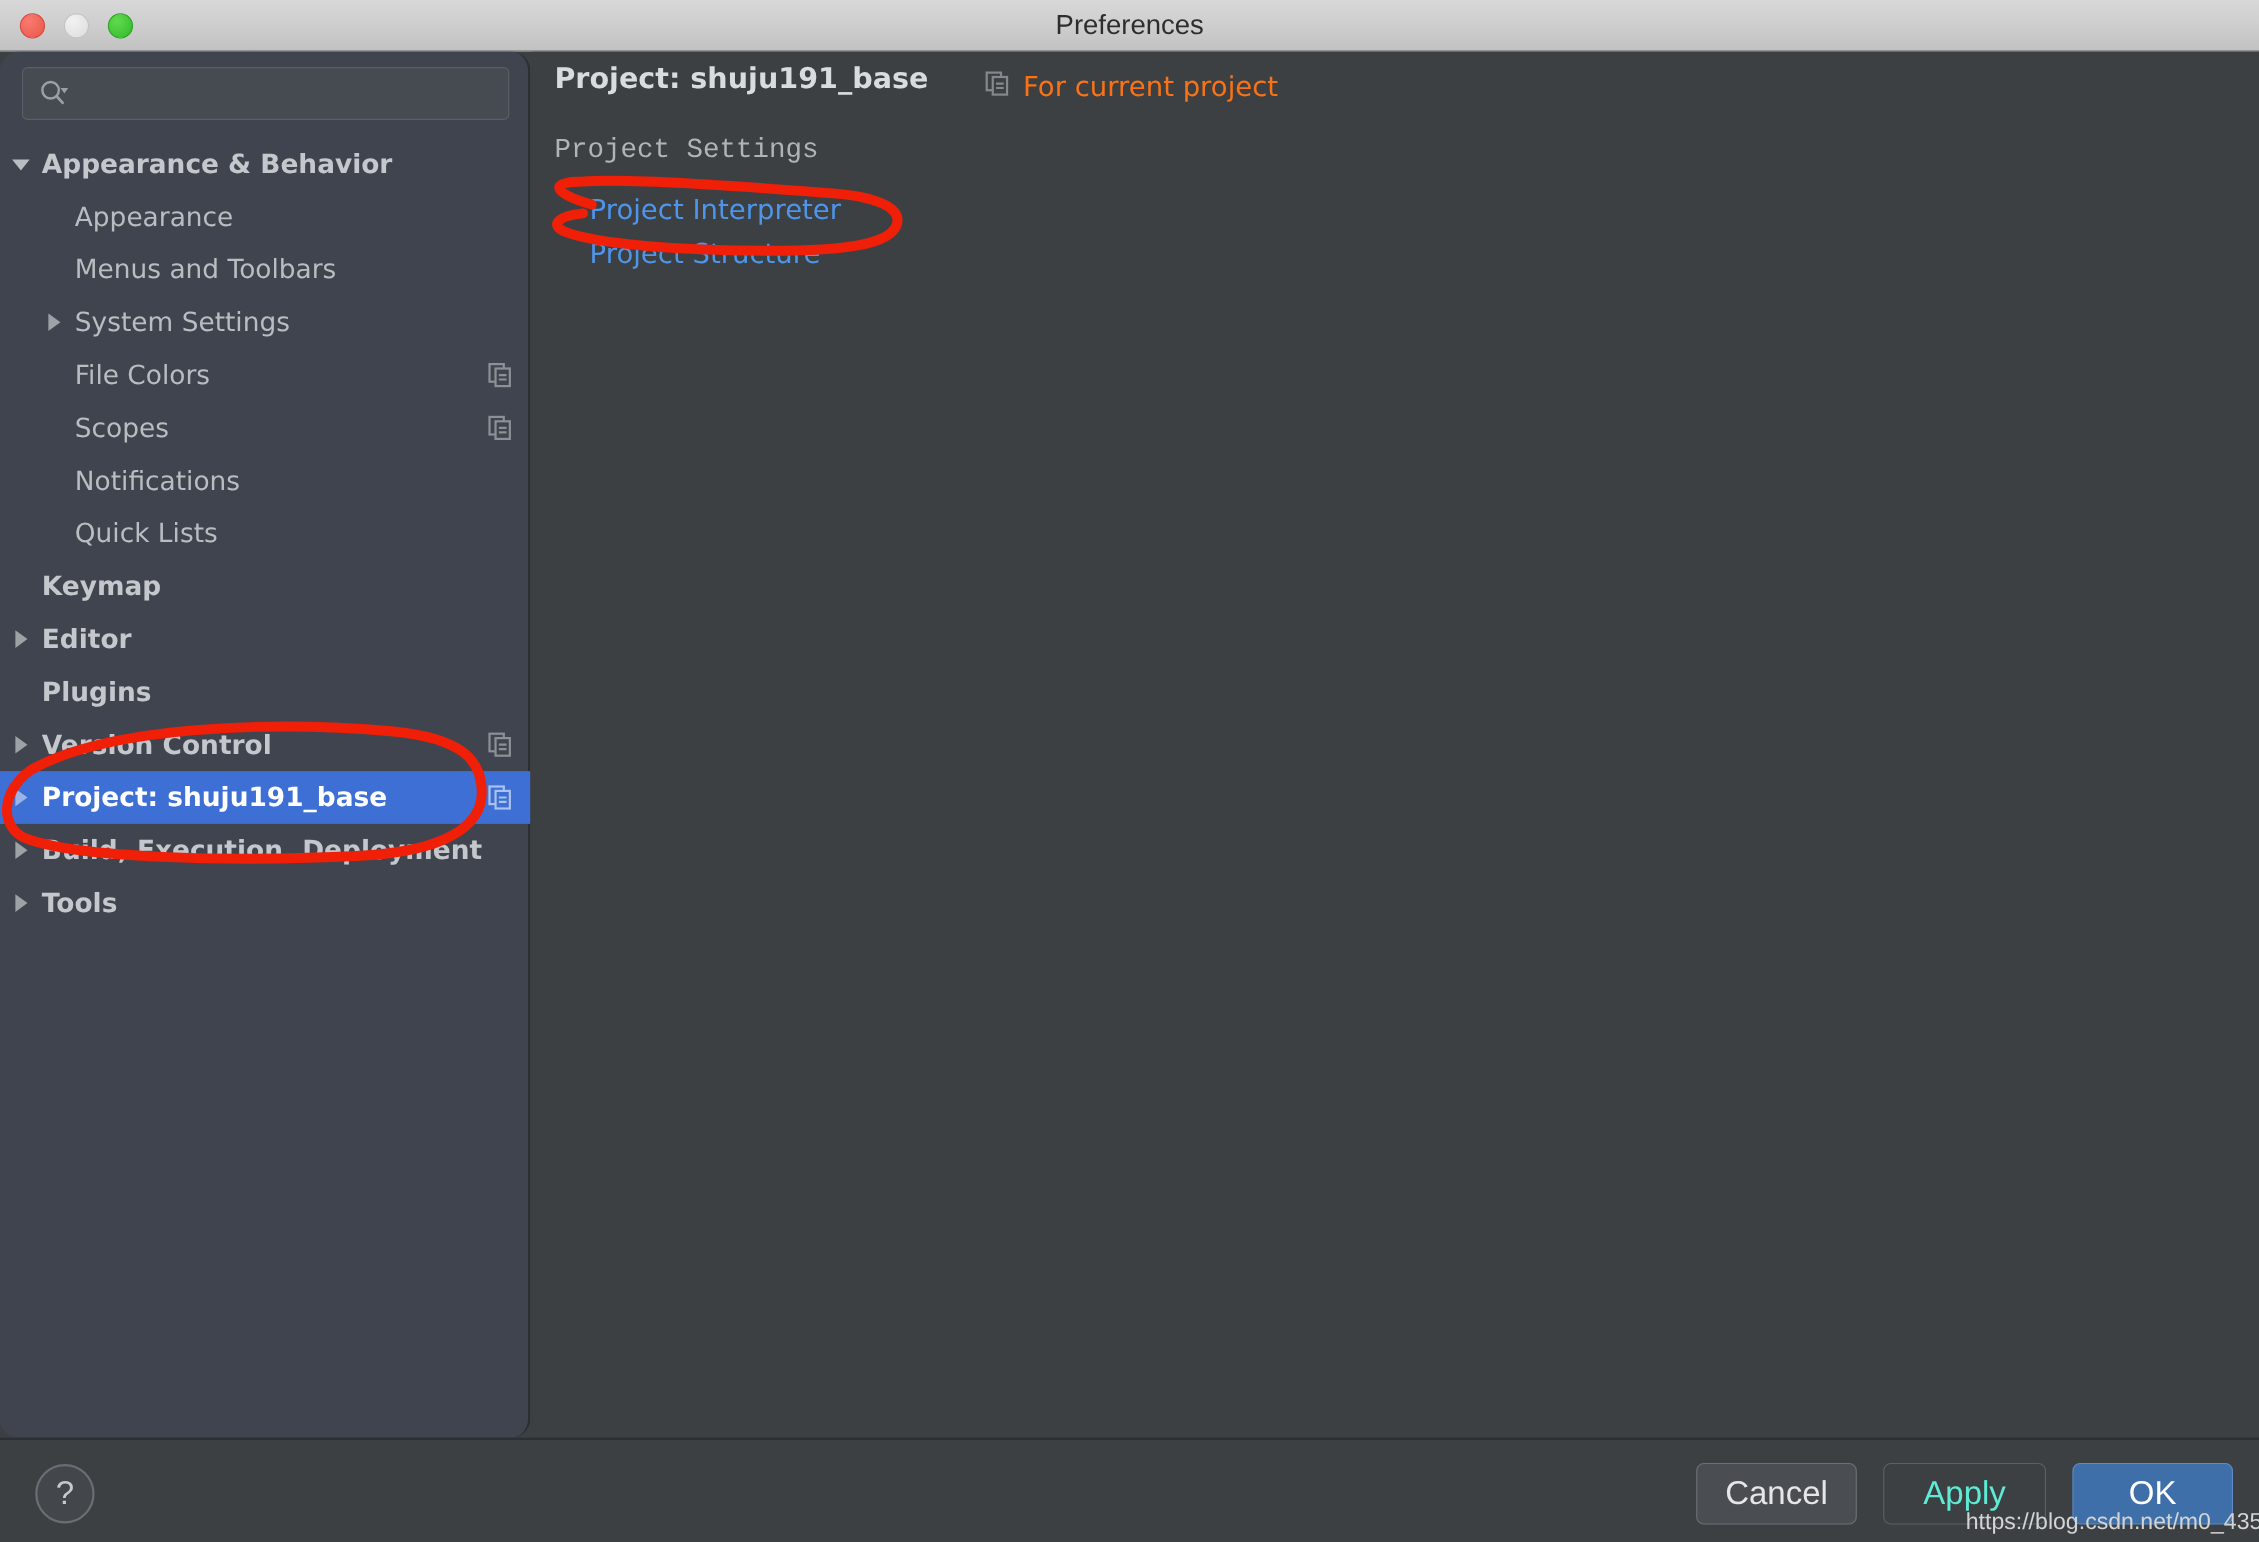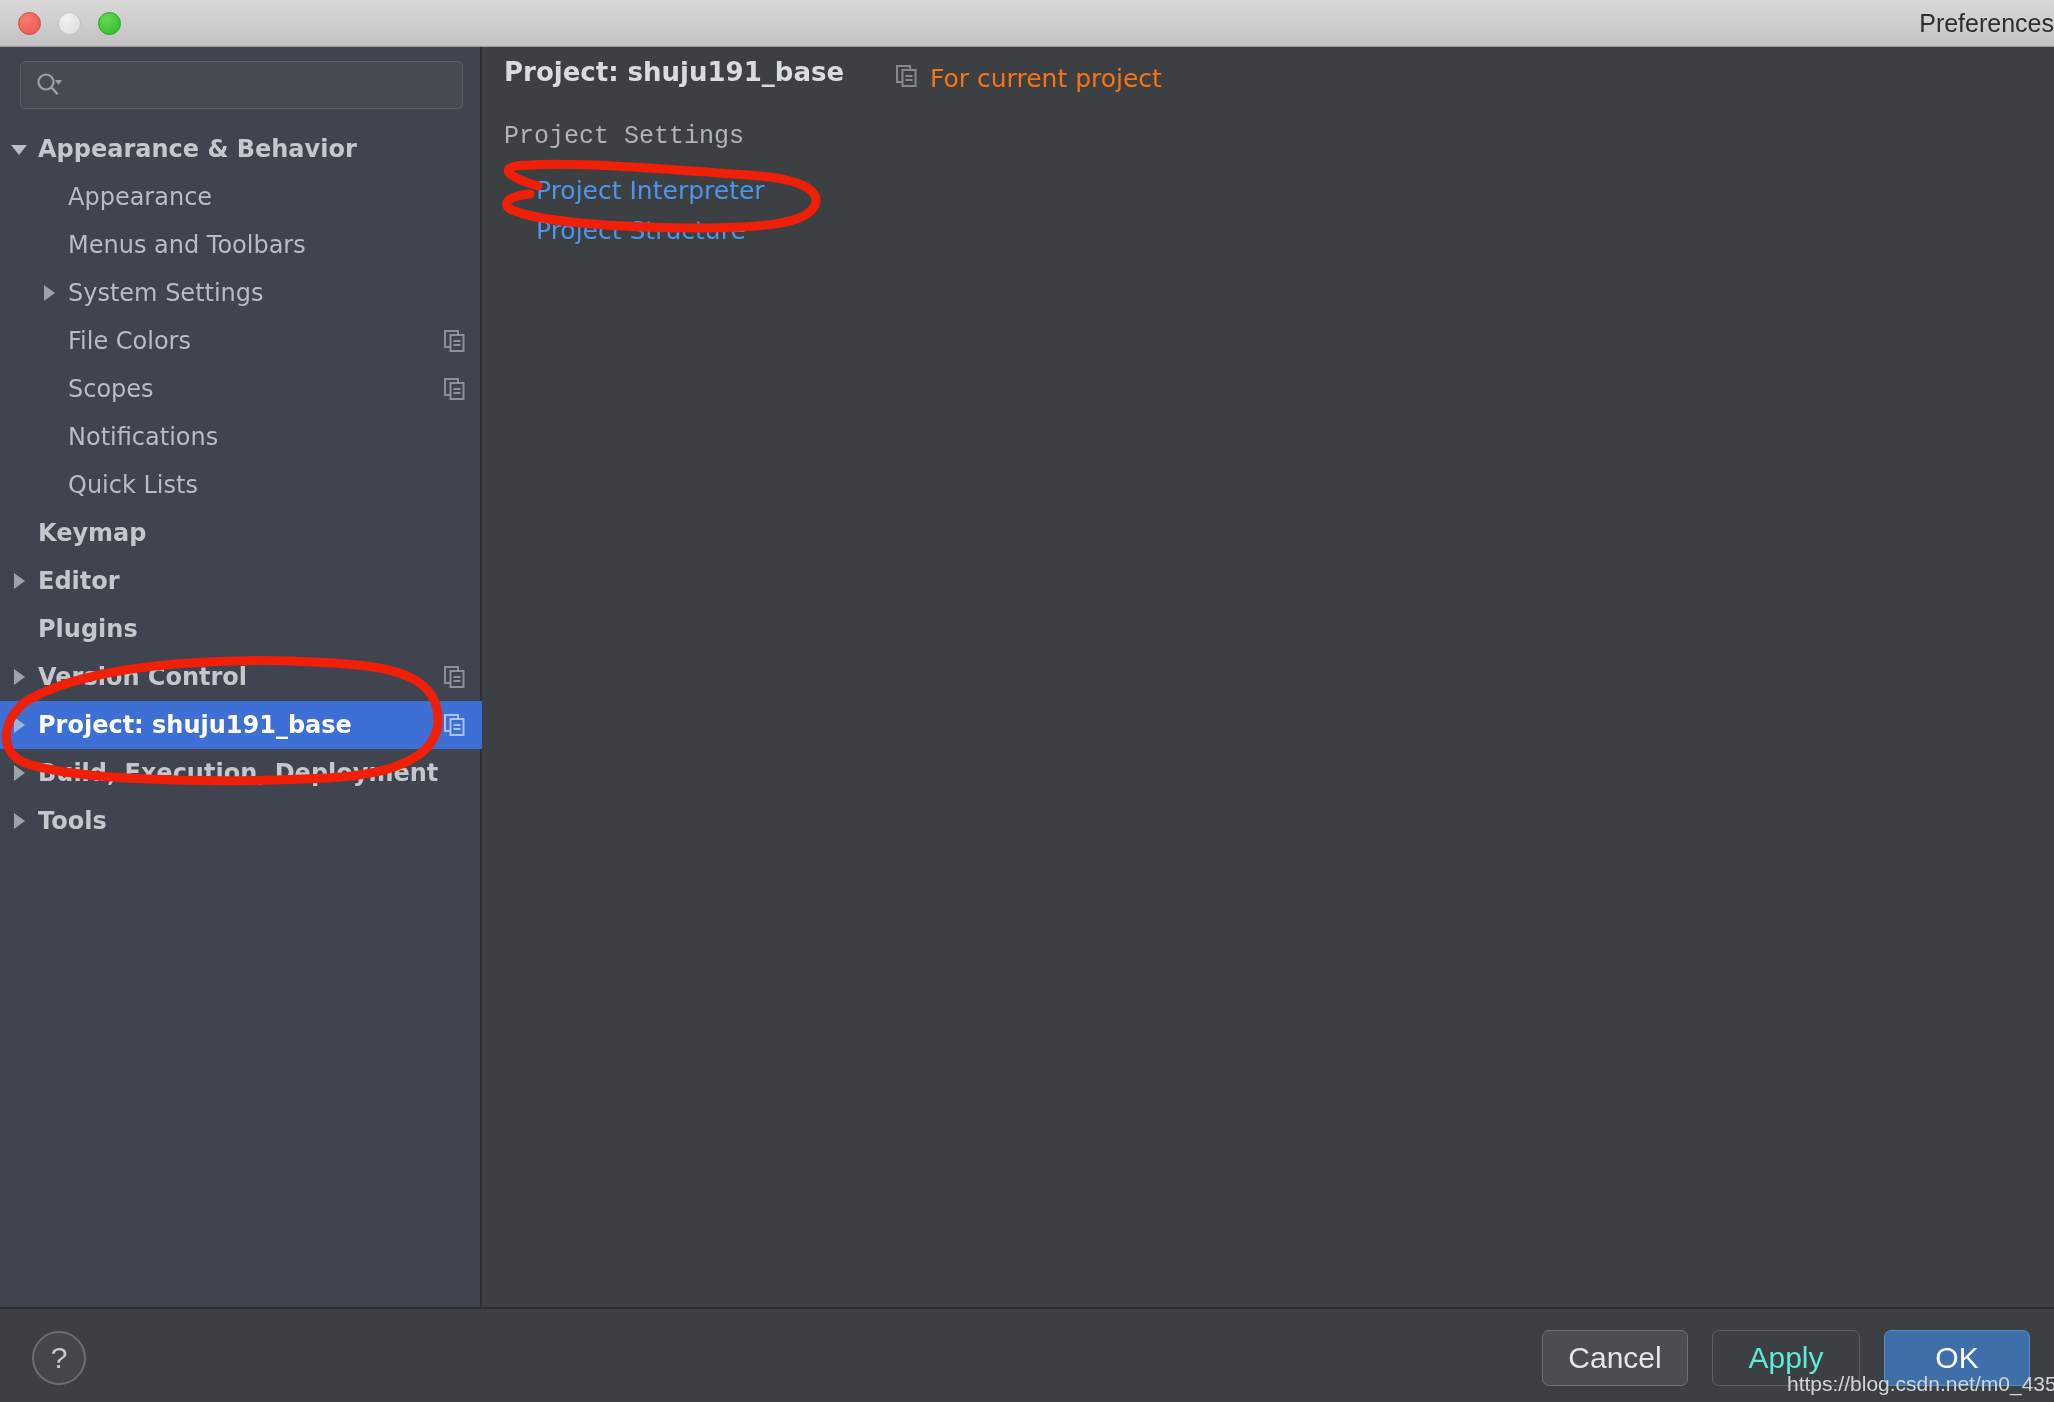--- a/index.html
+++ b/index.html
@@ -25,35 +25,36 @@
   #traffic {
     position: absolute; left: 18px; top: 12px;
     display: flex; gap: 17px; align-items: center;
   }
   .tl { width: 23px; height: 23px; border-radius: 50%; display: block; }
   .tl-close { background: radial-gradient(circle at 35% 30%, #fa7a70, #e8564a); border: 1px solid #d04a3f; }
   .tl-min   { background: radial-gradient(circle at 35% 30%, #f2f2f2, #dcdcdc); border: 1px solid #c3c3c3; }
   .tl-max   { background: radial-gradient(circle at 35% 30%, #63d94f, #2fba28); border: 1px solid #27a321; }
   #title-text {
     position: absolute; left: 0; top: 0; width: 2054px; height: 47px;
-    line-height: 47px; text-align: right;
+    line-height: 47px; text-align: center;
     font-size: 25px; color: #2e2e2e;
     font-family: "Liberation Sans", sans-serif;
   }
 
   
   #content-area {
     position: absolute; left: 0; top: 47px;
     width: 2054px; height: 1260px;
   }
   #sidebar {
     position: absolute; left: 0; top: 0;
     width: 482px; height: 1260px;
     background: #3f444e;
     border-right: 2px solid #2b2e33;
+    border-radius: 17px;
   }
   #main-panel {
     position: absolute; left: 484px; top: 0;
     width: 1570px; height: 1260px;
     background: #3c4043;
   }
 
   
   #search-wrap {
     position: absolute; left: 20px; top: 14px;

